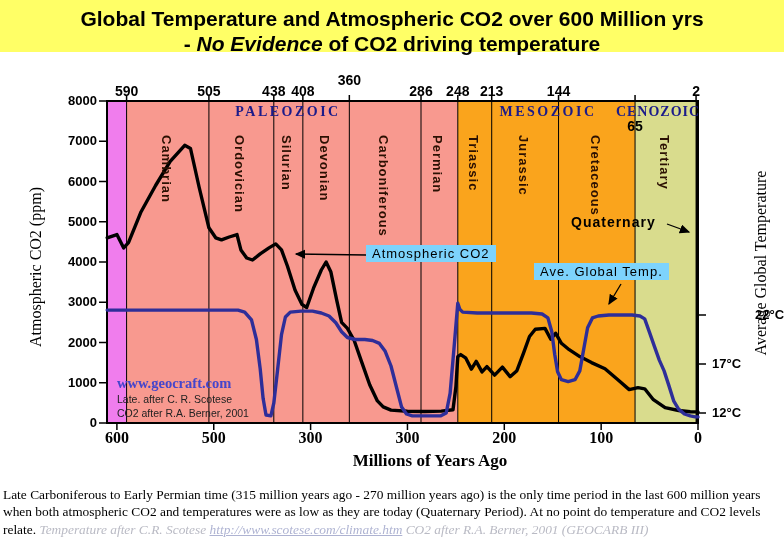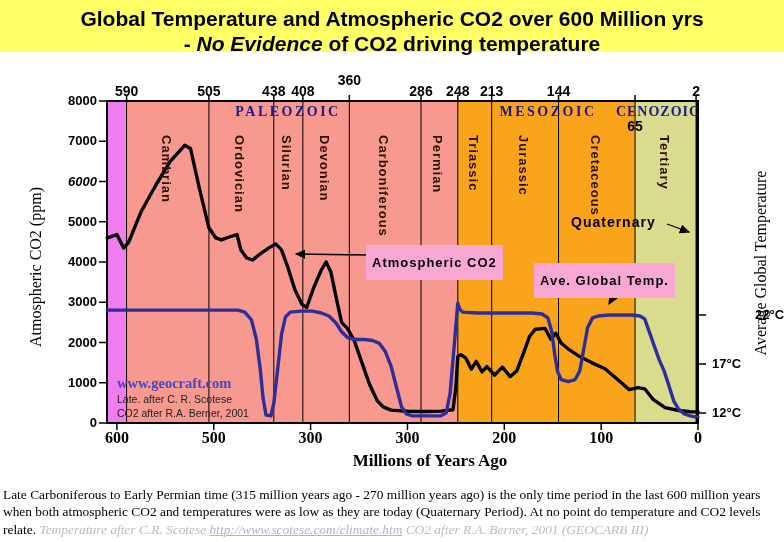--- a/index.html
+++ b/index.html
@@ -22,21 +22,21 @@
   .era{position:absolute;top:104px;transform:translateX(-50%);
        font-family:"Liberation Serif",serif;font-size:14px;font-weight:bold;
        letter-spacing:2.5px;color:#1b1b8a;white-space:nowrap;}
   .period{position:absolute;writing-mode:vertical-rl;font-size:13px;font-weight:bold;
           letter-spacing:1px;color:#2b1002;white-space:nowrap;}
   .axis-title{position:absolute;width:300px;height:18px;text-align:center;
               font-family:"Liberation Serif",serif;font-size:16px;color:#000;
               transform:rotate(-90deg);white-space:nowrap;}
   #xaxis-title{position:absolute;transform:translateX(-50%);
                font-family:"Liberation Serif",serif;font-size:17px;font-weight:600;color:#000;}
-  .anno-box{position:absolute;background:#f9a8d4;padding:10px 6px;font-size:13px;font-weight:bold;
+  .anno-box{position:absolute;background:#7dd3fc;padding:1px 6px;font-size:13px;font-weight:normal;
             letter-spacing:1px;color:#000;white-space:nowrap;}
   #quaternary{position:absolute;font-size:14px;font-weight:bold;letter-spacing:1px;color:#000;
               white-space:nowrap;}
   #watermark{position:absolute;font-family:"Liberation Serif",serif;font-size:14.5px;
              font-weight:bold;color:#4545cc;white-space:nowrap;}
   .credit{position:absolute;font-size:10.5px;color:#222;white-space:nowrap;}
   
   #caption{position:absolute;left:3px;top:486px;width:778px;
            font-family:"Liberation Serif",serif;font-size:13.4px;line-height:1.3;color:#000;}
   #caption .cred{font-style:italic;color:#b9bac4;}
@@ -134,21 +134,21 @@
       <div class="ticktop" style="left: 302.852px; top: 83px;">408</div>
       <div class="ticktop" style="left: 349.34px; top: 72px; text-align: center;">360</div>
       <div class="ticktop" style="left: 421.009px; top: 83px;">286</div>
       <div class="ticktop" style="left: 457.812px; top: 83px;">248</div>
       <div class="ticktop" style="left: 491.709px; top: 83px;">213</div>
       <div class="ticktop" style="left: 558.536px; top: 83px;">144</div>
       <div class="ticktop" style="left: 635.048px; top: 83px; margin-top: 35px;">65</div>
       <div class="ticktop" style="left: 696.063px; top: 83px;">2</div>
       <div class="tickleft" style="left: 45px; top: 93px;">8000</div>
       <div class="tickleft" style="left: 45px; top: 133.25px;">7000</div>
-      <div class="tickleft" style="left: 45px; top: 173.5px; font-style: italic;">6000</div>
+      <div class="tickleft" style="left: 45px; top: 173.5px;">6000</div>
       <div class="tickleft" style="left: 45px; top: 213.75px;">5000</div>
       <div class="tickleft" style="left: 45px; top: 254px;">4000</div>
       <div class="tickleft" style="left: 45px; top: 294.25px;">3000</div>
       <div class="tickleft" style="left: 45px; top: 334.5px;">2000</div>
       <div class="tickleft" style="left: 45px; top: 374.75px;">1000</div>
       <div class="tickleft" style="left: 45px; top: 415px;">0</div>
       <div class="tickbottom" style="left: 116.9px; top: 429px;">600</div>
       <div class="tickbottom" style="left: 213.75px; top: 429px;">500</div>
       <div class="tickbottom" style="left: 310.6px; top: 429px;">300</div>
       <div class="tickbottom" style="left: 407.45px; top: 429px;">300</div>

